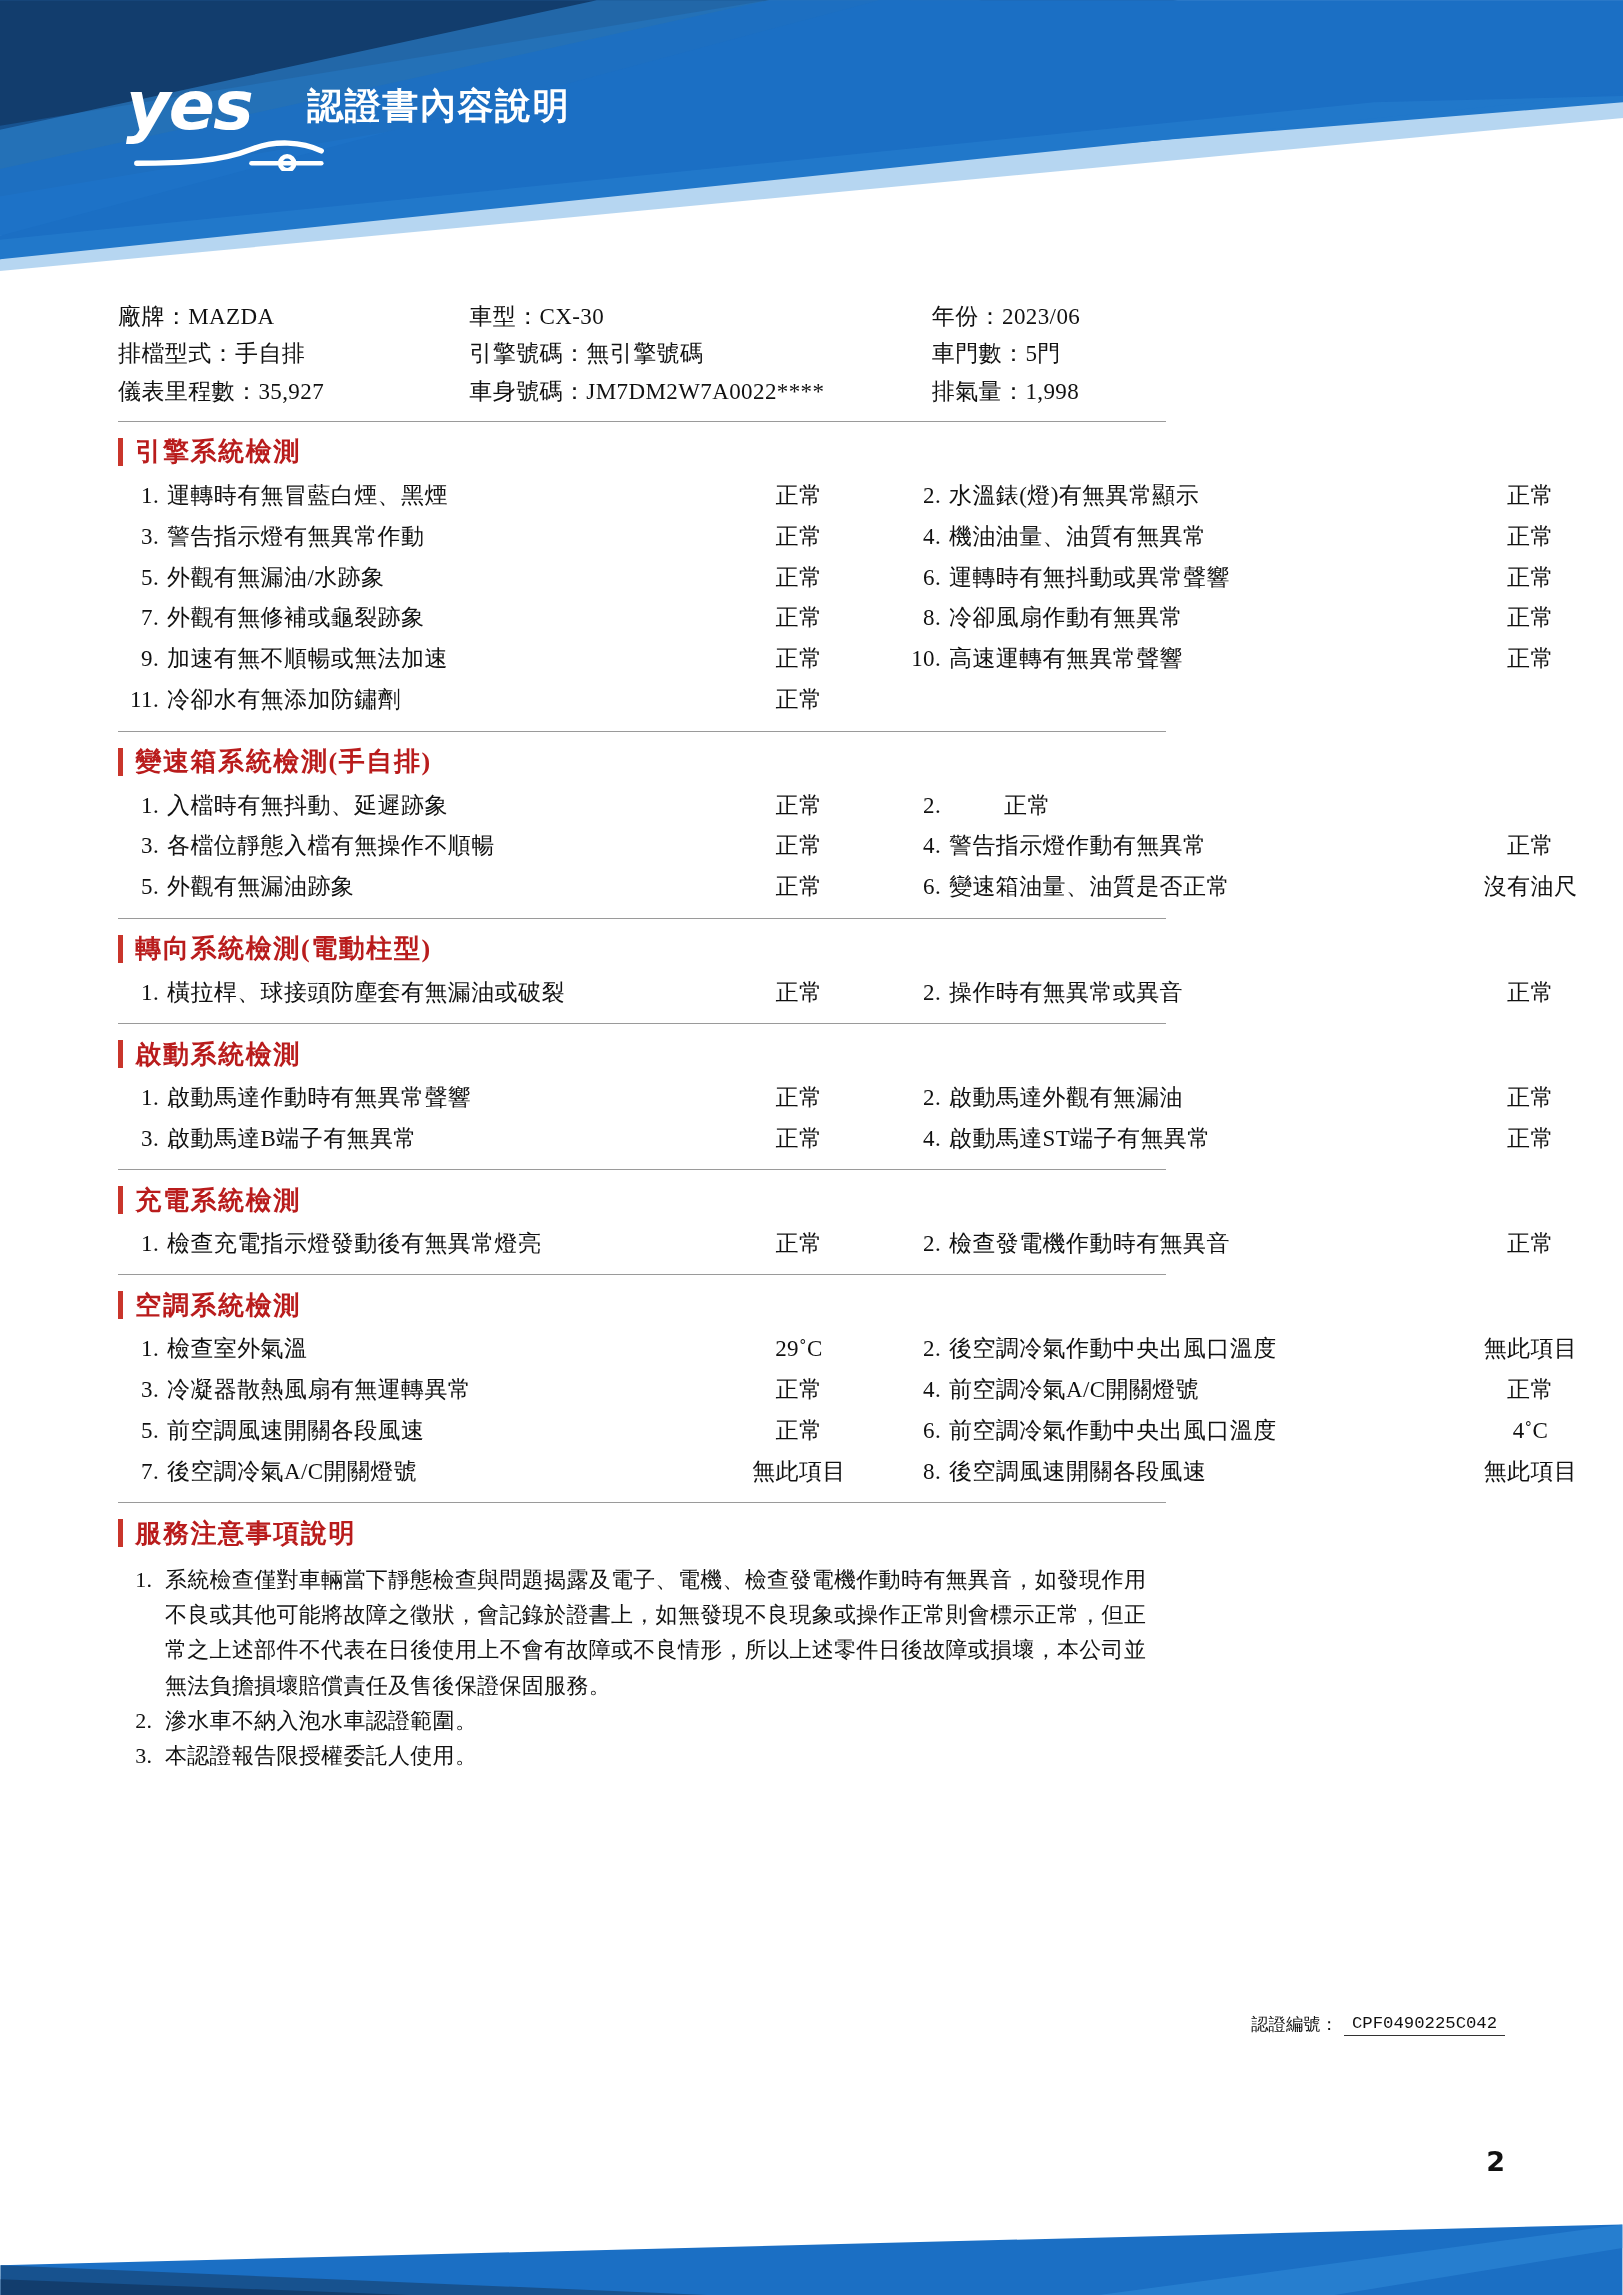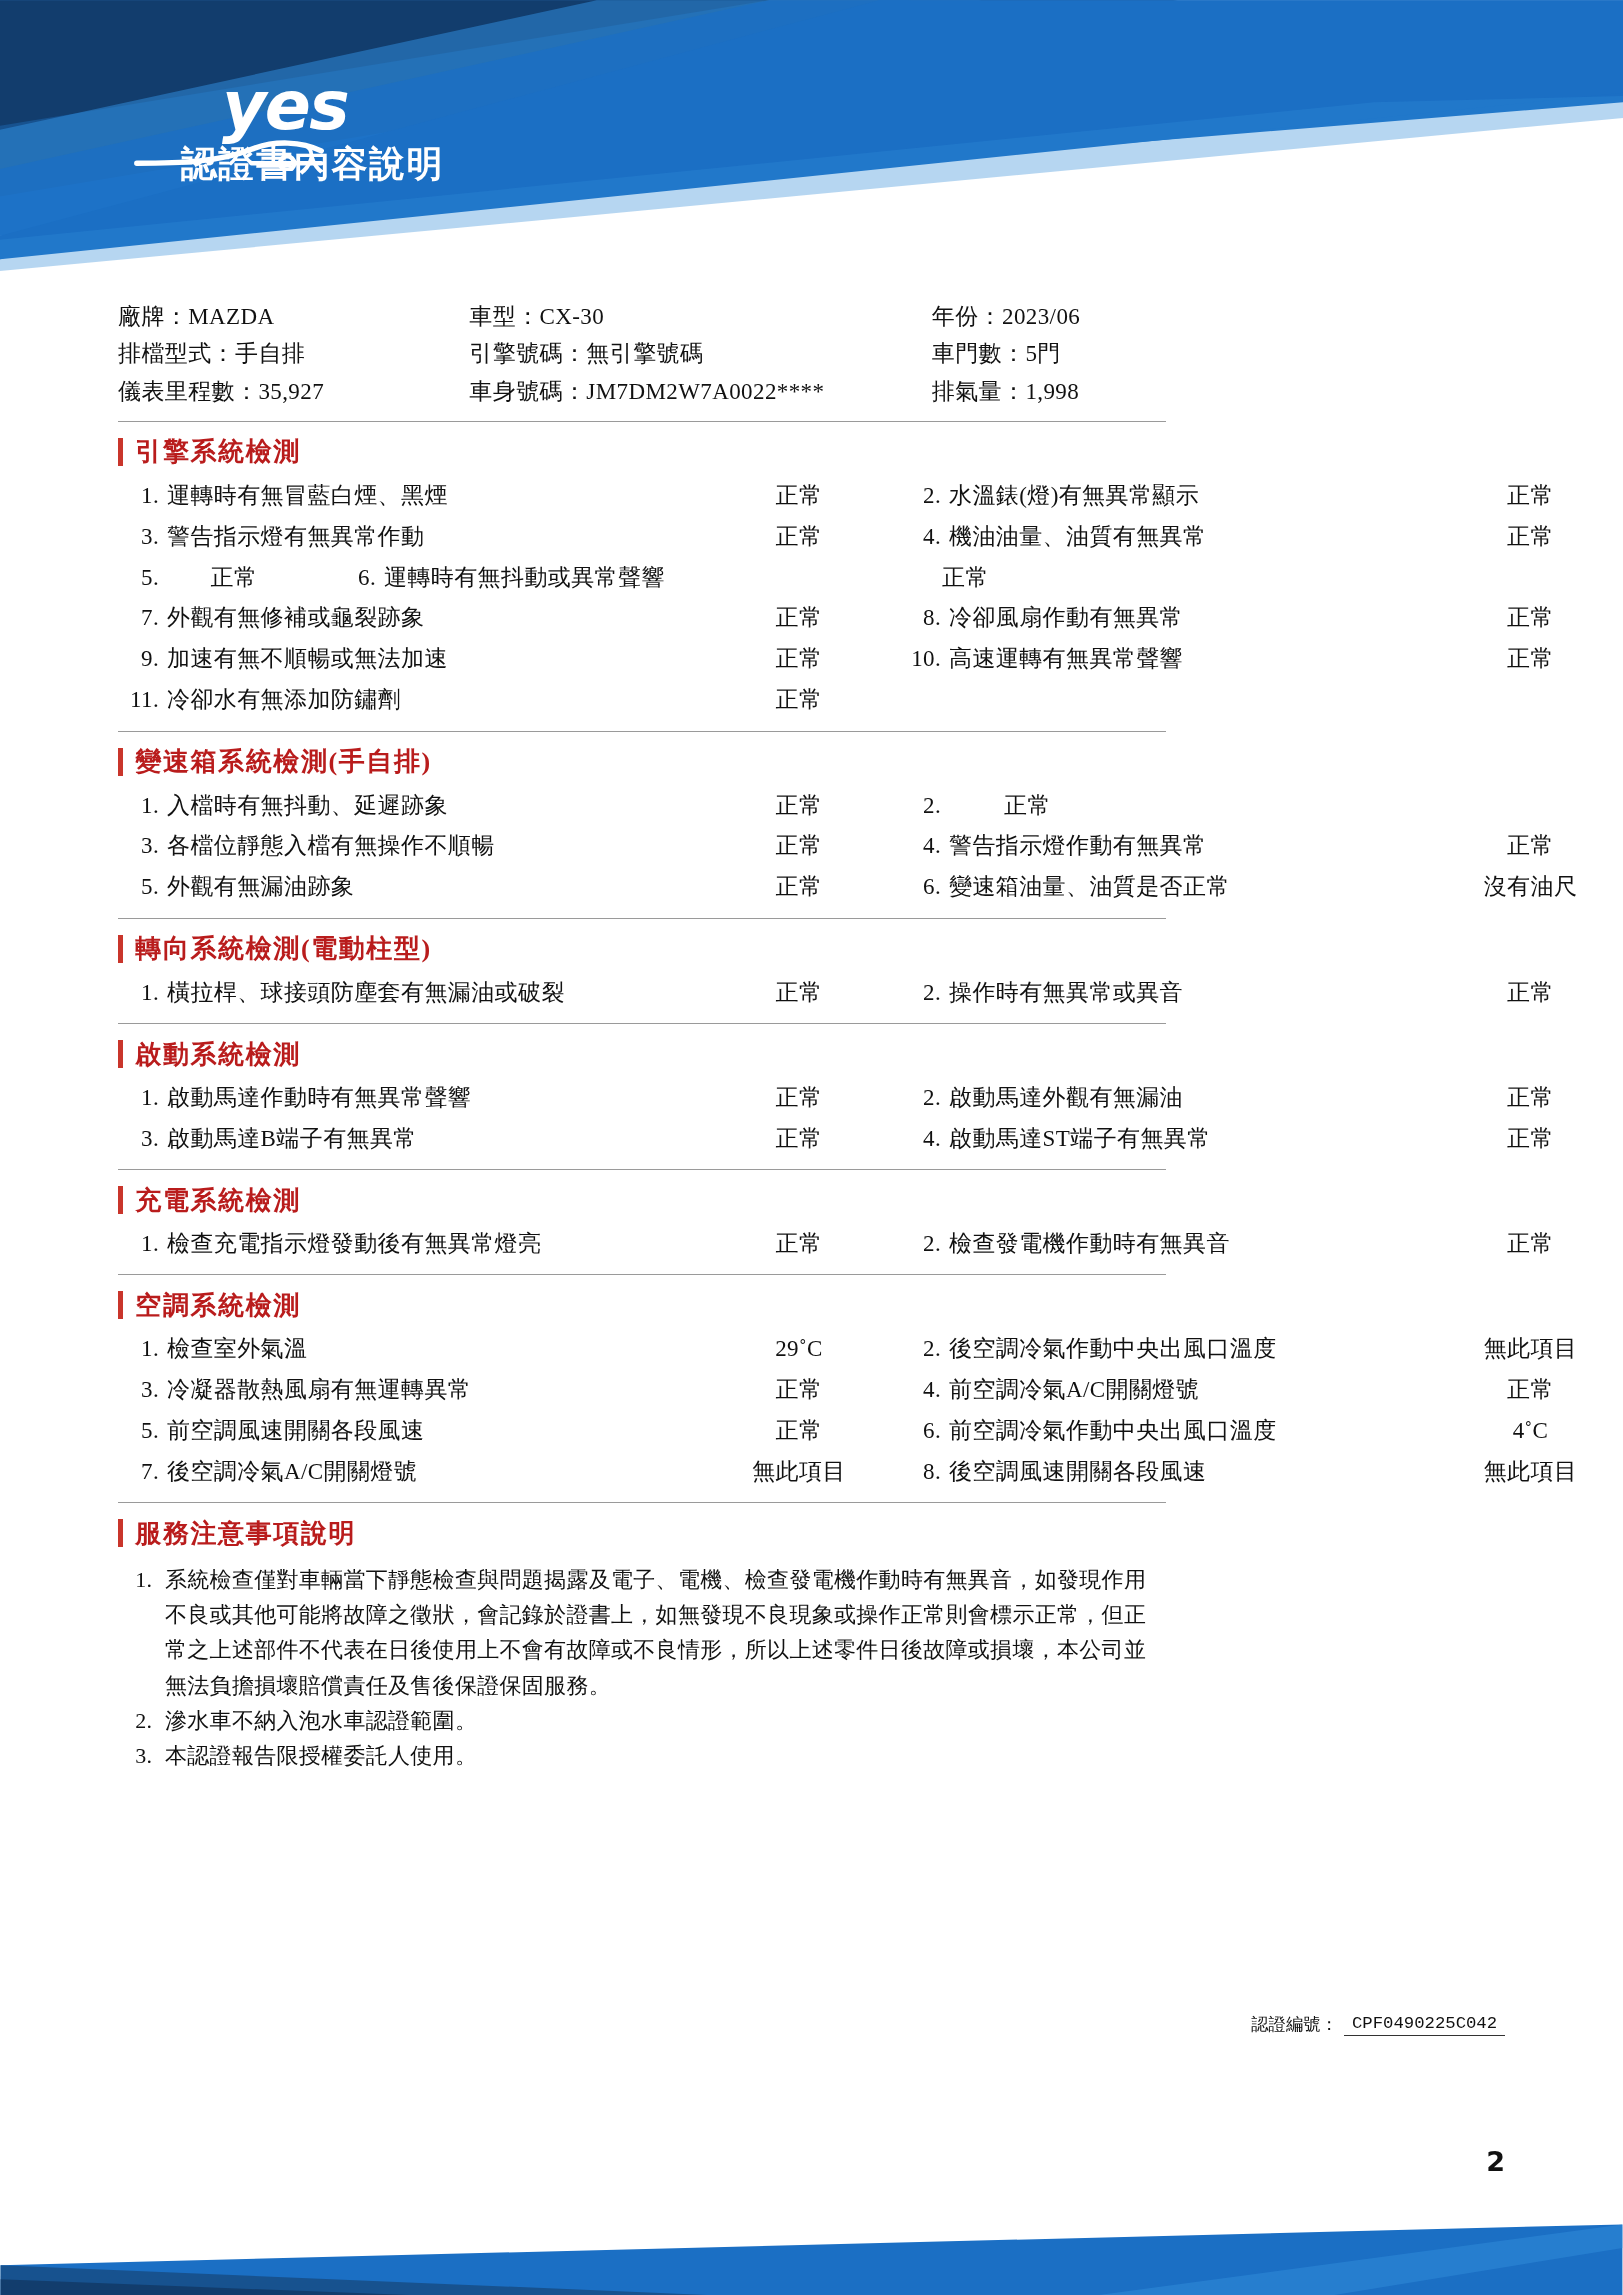--- a/index.html
+++ b/index.html
@@ -23,21 +23,20 @@
     overflow: hidden;
   }
   .hdr-svg { position: absolute; top:0; left:0; }
 
   .logo-wrap {
     position: absolute;
     left: 126px;
     top: 72px;
     display: flex;
     align-items: center;
-    flex-direction: column;
   }
   .logo-yes {
     font-family: "DejaVu Sans", sans-serif;
     font-weight: 700;
     font-style: italic;
     font-size: 68px;
     color: #ffffff;
     letter-spacing: -1.6px;
     line-height: 1;
     position: relative;
@@ -250,20 +249,21 @@
         <div class="cell-num">3.</div>
         <div class="cell-lbl">警告指示燈有無異常作動</div>
         <div class="cell-val">正常</div>
         <div class="cell-gap"></div>
         <div class="cell-num2">4.</div>
         <div class="cell-lbl2">機油油量、油質有無異常</div>
         <div class="cell-val2">正常</div>
       </div>
       <div class="row">
         <div class="cell-num">5.</div>
+        <div class="cell-lbl">外觀有無漏油/水跡象</div>
         <div class="cell-val">正常</div>
         <div class="cell-gap"></div>
         <div class="cell-num2">6.</div>
         <div class="cell-lbl2">運轉時有無抖動或異常聲響</div>
         <div class="cell-val2">正常</div>
       </div>
       <div class="row">
         <div class="cell-num">7.</div>
         <div class="cell-lbl">外觀有無修補或龜裂跡象</div>
         <div class="cell-val">正常</div>

